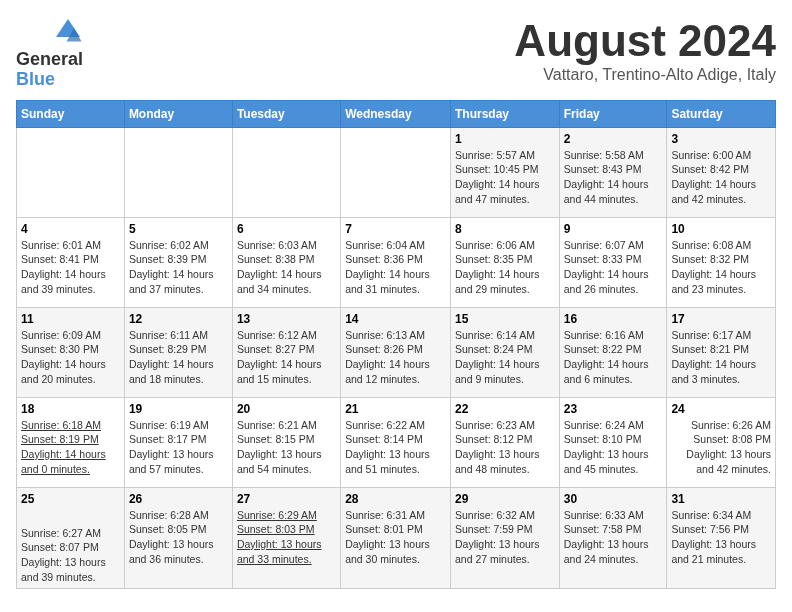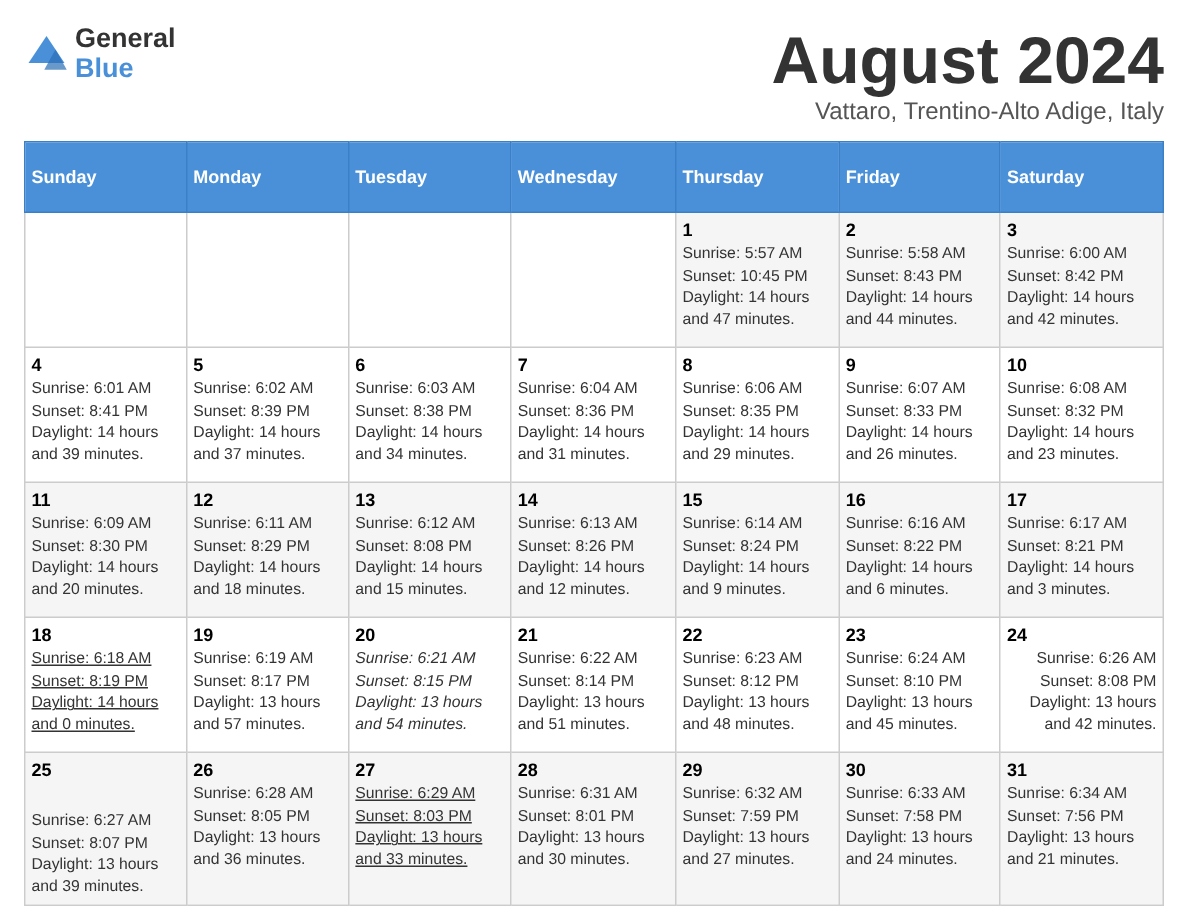--- a/index.html
+++ b/index.html
@@ -11,22 +11,23 @@
       padding: 16px;
     }
     .header {
       display: flex;
       align-items: flex-start;
       justify-content: space-between;
       margin-bottom: 10px;
     }
     .logo {
       display: flex;
-      align-items: center;
+      align-items: flex-end;
       gap: 4px;
+      flex-direction: column;
     }
     .logo-text {
       display: flex;
       flex-direction: column;
       line-height: 1.1;
     }
     .logo-general {
       font-size: 18px;
       font-weight: bold;
       color: #333;
@@ -56,21 +57,21 @@
     table {
       width: 100%;
       border-collapse: collapse;
       font-size: 11px;
     }
     thead tr {
       background-color: #4a90d9;
       color: #fff;
     }
     thead th {
-      padding: 16px 4px;
+      padding: 6px 4px;
       text-align: left;
       font-weight: bold;
       font-size: 12px;
       border: 1px solid #3a80c9;
     }
     tbody tr {
       vertical-align: top;
     }
     tbody td {
       border: 1px solid #ccc;
@@ -210,21 +211,21 @@
         </td>
         <td>
           <span class="day-num">12</span>
           <div class="day-detail" style="white-space: pre-line;">Sunrise: 6:11 AM
 Sunset: 8:29 PM
 Daylight: 14 hours and 18 minutes.</div>
         </td>
         <td>
           <span class="day-num">13</span>
           <div class="day-detail" style="white-space: pre-line;">Sunrise: 6:12 AM
-Sunset: 8:08 PM
+Sunset: 8:27 PM
 Daylight: 14 hours and 15 minutes.</div>
         </td>
         <td>
           <span class="day-num">14</span>
           <div class="day-detail" style="white-space: pre-line;">Sunrise: 6:13 AM
 Sunset: 8:26 PM
 Daylight: 14 hours and 12 minutes.</div>
         </td>
         <td>
           <span class="day-num">15</span>
@@ -253,21 +254,21 @@
 Daylight: 14 hours and 0 minutes.</div>
         </td>
         <td>
           <span class="day-num">19</span>
           <div class="day-detail" style="white-space: pre-line;">Sunrise: 6:19 AM
 Sunset: 8:17 PM
 Daylight: 13 hours and 57 minutes.</div>
         </td>
         <td>
           <span class="day-num">20</span>
-          <div class="day-detail" style="white-space: pre-line; font-style: italic;">Sunrise: 6:21 AM
+          <div class="day-detail" style="white-space: pre-line;">Sunrise: 6:21 AM
 Sunset: 8:15 PM
 Daylight: 13 hours and 54 minutes.</div>
         </td>
         <td>
           <span class="day-num">21</span>
           <div class="day-detail" style="white-space: pre-line;">Sunrise: 6:22 AM
 Sunset: 8:14 PM
 Daylight: 13 hours and 51 minutes.</div>
         </td>
         <td>

